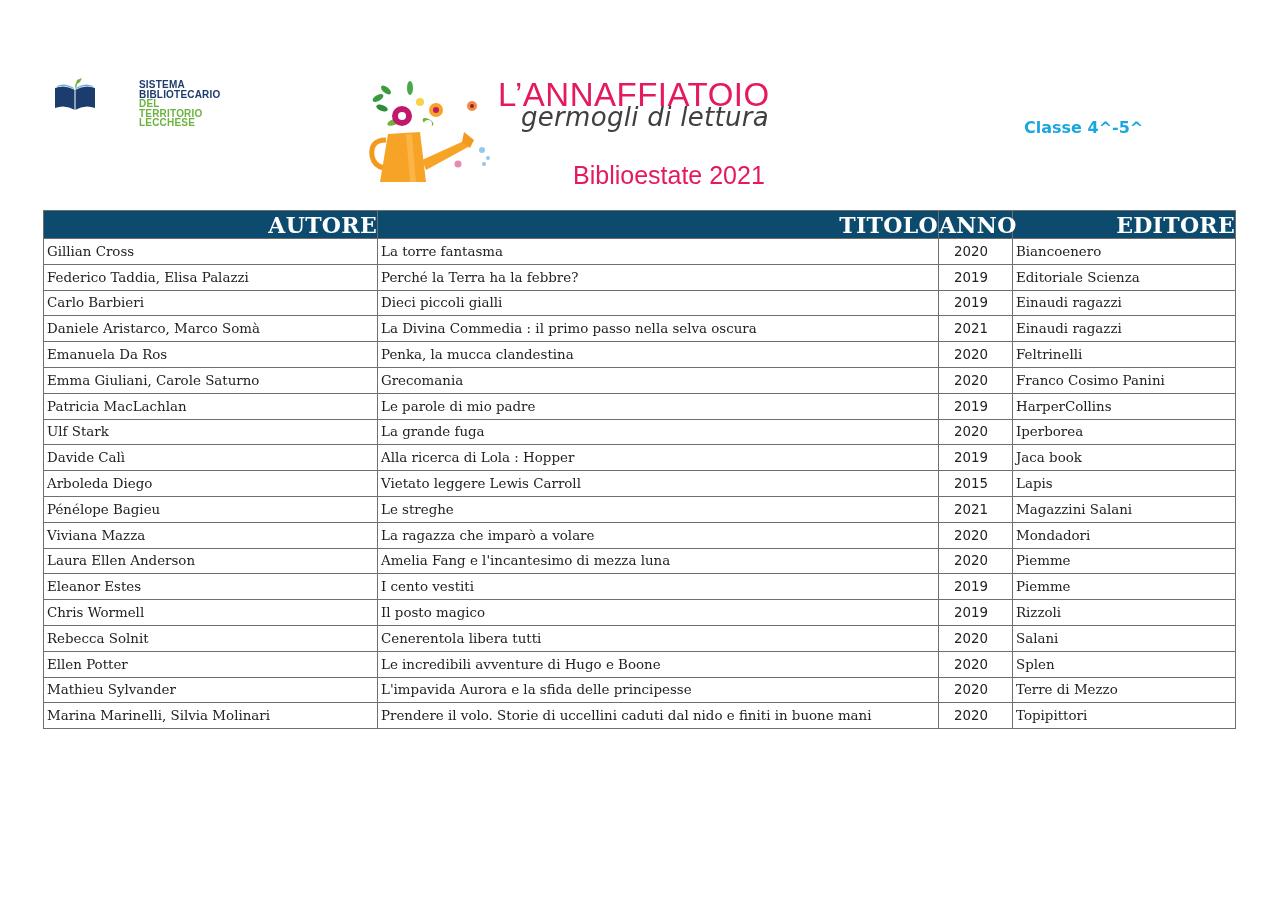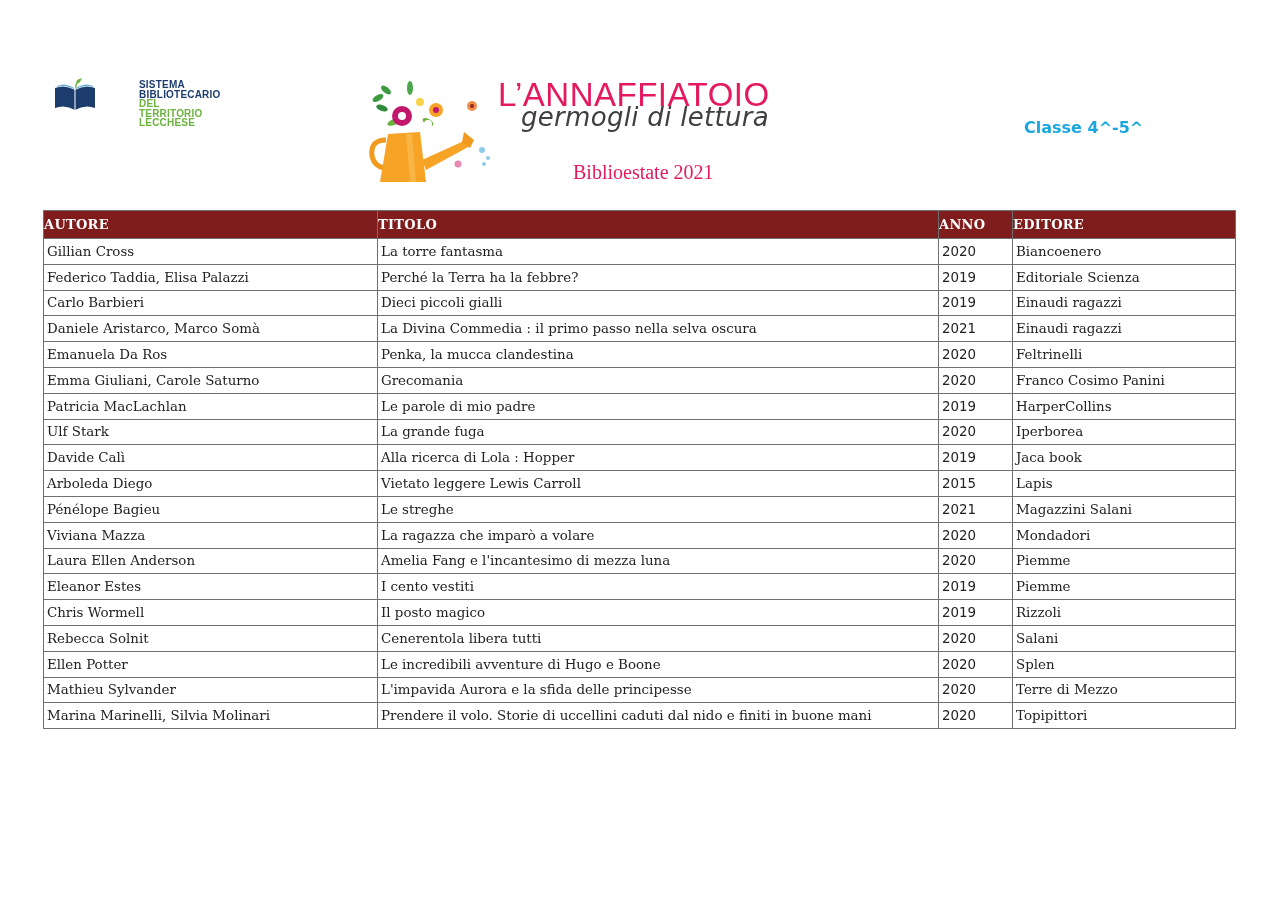--- a/index.html
+++ b/index.html
@@ -8,29 +8,29 @@
   .logo-sbtl { position:absolute; left:53px; top:68px; width:140px; height:54px; }
   .logo-sbtl .book { position:absolute; left:0; top:10px; }
   .logo-sbtl .txt { position:absolute; left:46px; top:12px; font-family:"Liberation Sans", sans-serif; font-weight:bold; font-size:10px; line-height:9.5px; letter-spacing:0.2px;margin-left:40px; }
   .logo-sbtl .txt .l1, .logo-sbtl .txt .l2 { color:#1d3c6e; display:block; }
   .logo-sbtl .txt .l3, .logo-sbtl .txt .l4 { color:#6cb23e; display:block; }
 
   .can { position:absolute; left:366px; top:78px; }
 
   .title-main { position:absolute; left:498px; top:76px; font-family:"Liberation Sans", sans-serif; font-weight:normal; font-size:33px; color:#e5195f; letter-spacing:0.5px; white-space:nowrap; }
   .title-sub { position:absolute; left:521px; top:102px; font-family:"DejaVu Sans", sans-serif; font-style:italic; font-size:26px; color:#404040; white-space:nowrap; letter-spacing:0.3px; }
-  .title-event { position:absolute; left:573px; top:161px; font-family:Liberation Serif, serif; font-size:20px; color:#e5195f; white-space:nowrap; }
+  .title-event { position:absolute; left:573px; top:161px; font-family:Liberation Sans, sans-serif; font-size:25px; color:#e5195f; white-space:nowrap; }
 
   .classe { position:absolute; left:1024px; top:118px; font-family:"DejaVu Sans", sans-serif; font-weight:bold; font-size:16px; color:#1aa7e0; white-space:nowrap; }
 
   table.books { position:absolute; left:43px; top:210px; width:1192px; border-collapse:collapse; table-layout:fixed; }
   table.books th, table.books td { border:1px solid #6f6f6f; }
-  table.books th { background:#7f1d1d; color:#ffffff; font-family:"DejaVu Serif", serif; font-weight:bold; font-size:13px; height:27px; padding:0; text-align:left; letter-spacing:0.3px; }
+  table.books th { background:#0c4a6e; color:#ffffff; font-family:"DejaVu Serif", serif; font-weight:bold; font-size:22px; height:27px; padding:0; text-align:right; letter-spacing:0.3px; }
   table.books td { height:24.8px; padding:0 0 0 3px; font-size:13.4px; color:#222; white-space:nowrap; overflow:hidden; font-family:"DejaVu Serif", serif; }
-  table.books td.year { font-family:"DejaVu Sans", sans-serif; font-size:13.4px; padding-left:3px;margin-left:36px; }
+  table.books td.year { font-family:"DejaVu Sans", sans-serif; font-size:13.4px; padding-left:15px;margin-left:36px; }
   col.c1 { width:334px; } col.c2 { width:561px; } col.c3 { width:74px; } col.c4 { width:223px; }
 </style>
 </head>
 <body>
 
 <div class="logo-sbtl">
   <svg class="book" width="44" height="36" viewBox="0 0 44 36">
     <path d="M22 8 L24 2 L29 0 L27 4 L24 6 L23 12 Z" fill="#6cb23e"></path>
     <path d="M2 10 Q12 6 22 12 Q32 6 42 10 L42 30 Q32 26 22 32 Q12 26 2 30 Z" fill="#1d3c6e"></path>
     <path d="M4 8 Q12 4 21 10 L21 11 Q12 6 4 9 Z" fill="#6ab0d8"></path>

